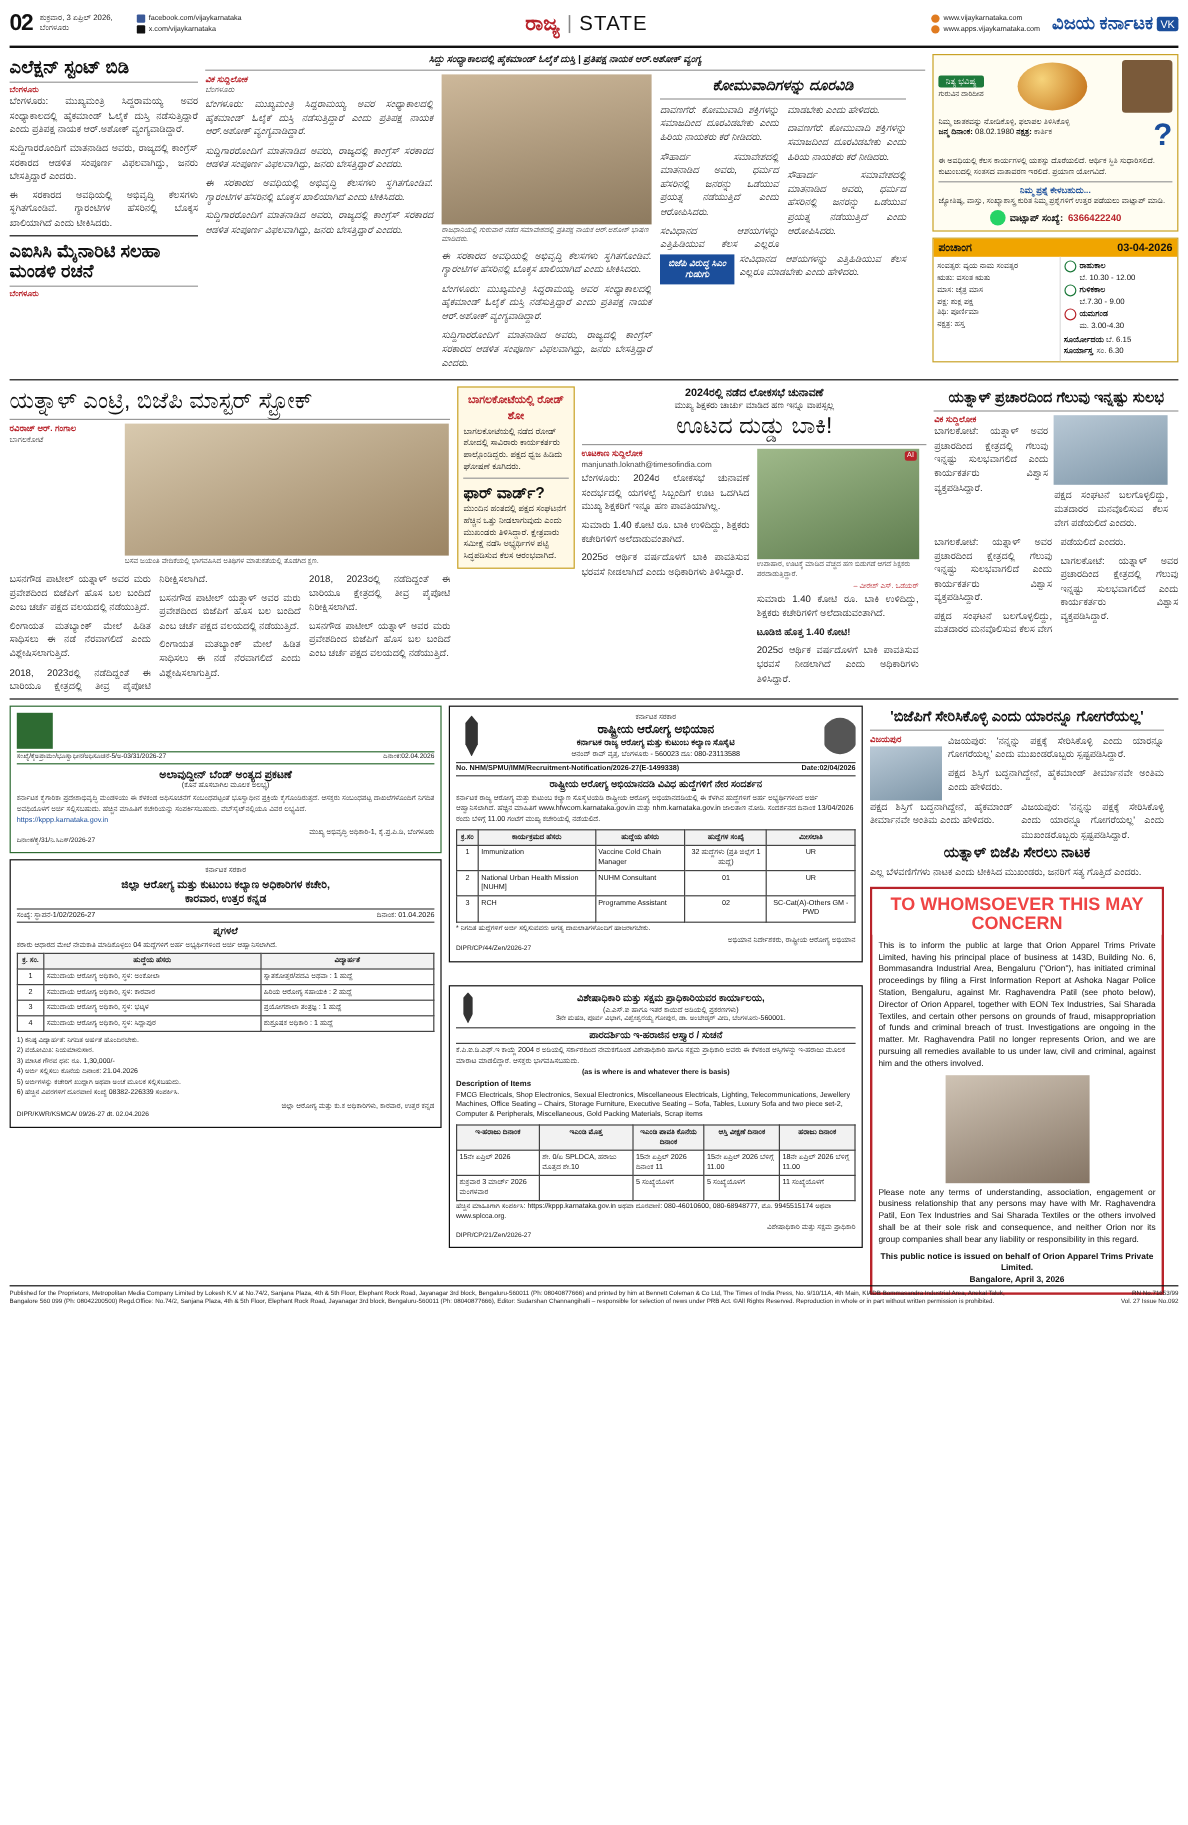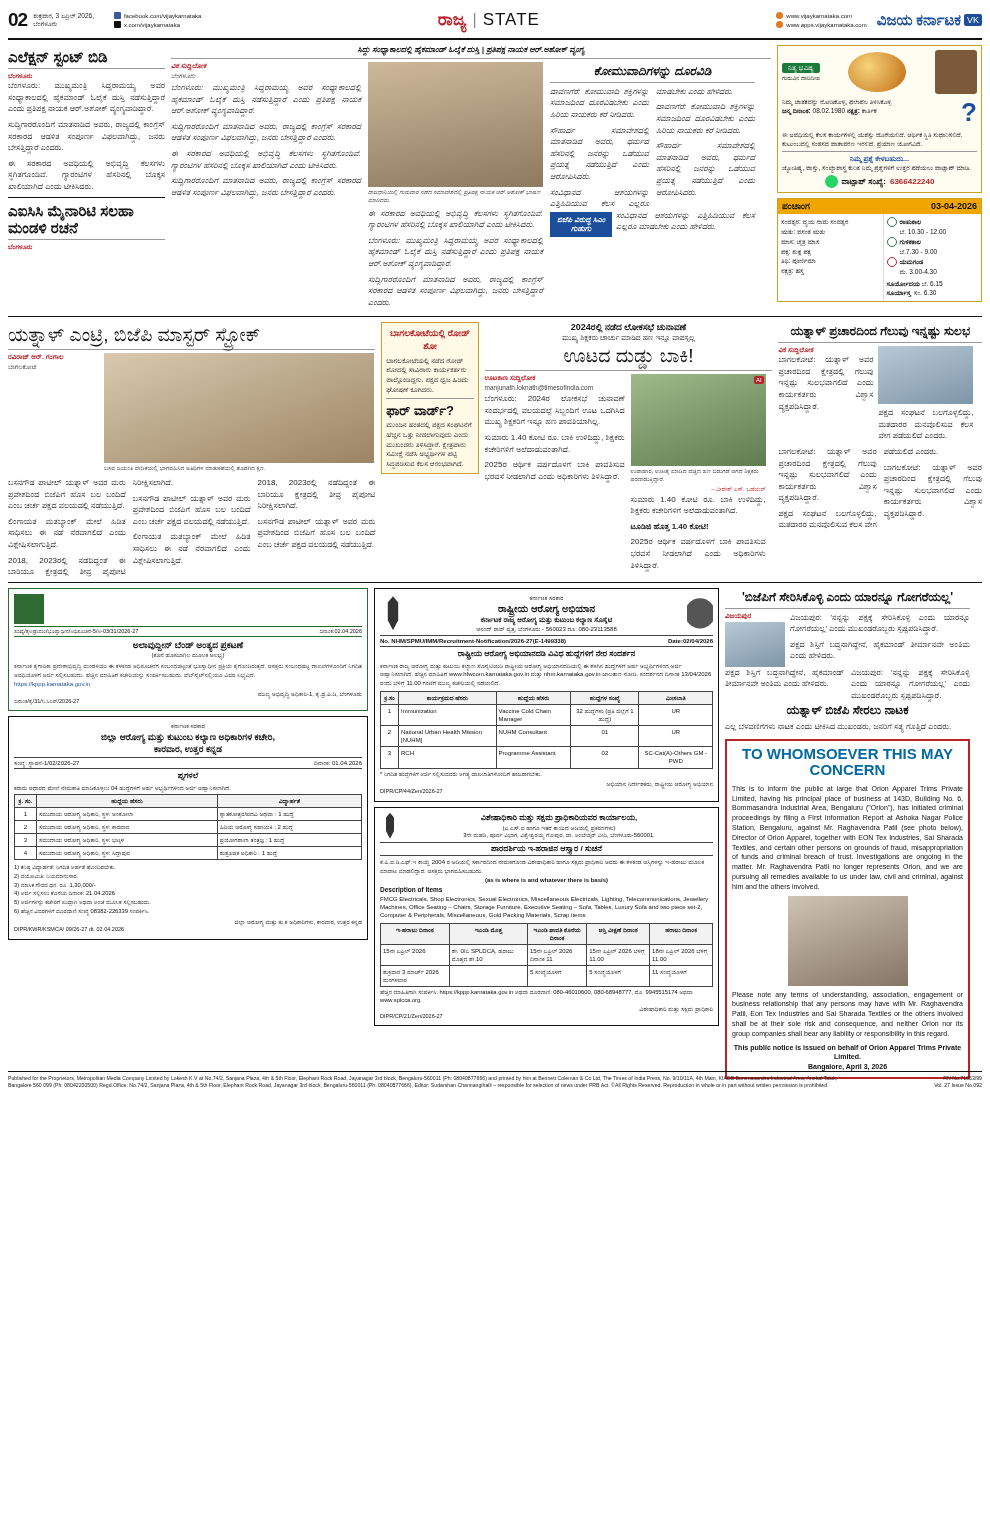--- a/index.html
+++ b/index.html
@@ -83,21 +83,21 @@
   .clock.r { border-color:#b8232a; }
 
   
   .notice { border:1px solid #111; padding:5px; font-size:6.5px; line-height:1.35; }
   .gov-emblem { width:26px;height:34px;background:#333; margin:0 auto; clip-path:polygon(50% 0,70% 18%,70% 70%,50% 100%,30% 70%,30% 18%); }
   table.tbl { width:100%; border-collapse:collapse; font-size:6px; }
   table.tbl th, table.tbl td { border:1px solid #444; padding:2px; vertical-align:top; }
   table.tbl th { background:#f2f2f2; font-weight:bold; text-align:center; }
 
   .whoms { border:2px solid #b8232a; }
-  .whoms h3 { background:#fff; color:#0369a1; text-align:center; font-size:15px; margin:0; padding:5px 2px 0; line-height:1.1; }
+  .whoms h3 { background:#fff; color:#ef4444; text-align:center; font-size:15px; margin:0; padding:5px 2px 0; line-height:1.1; }
   .whoms .body { font-size:7px; line-height:1.4; padding:5px; text-align:justify; }
   .portrait { width:120px;height:90px;background:linear-gradient(160deg,#cfc3b4,#857565); margin:4px auto; }
 
   .footer { position:absolute; bottom:4px; left:8px; right:8px; border-top:1px solid #111; padding-top:3px; font-size:5.2px; line-height:1.35; color:#222; text-align:justify; }
 
   .ad-green { border:1px solid #2e6b32; }
   .ad-head { text-align:center; font-weight:bold; font-size:10px; }
   .kiadb-logo { width:30px;height:30px;background:#2e6b32; }
 
   .callout { border:1px solid #c9a227; background:#fff9e6; padding:4px; font-size:7px; line-height:1.4; }
@@ -325,21 +325,21 @@
     <div style="width:290px; position:relative">
       <div class="center bold" style="font-size:9px">2024ರಲ್ಲಿ ನಡೆದ ಲೋಕಸಭೆ ಚುನಾವಣೆ</div>
       <div class="center" style="font-size:7.5px">ಮುಖ್ಯ ಶಿಕ್ಷಕರು ಚಾರ್ಚು ಮಾಡಿದ ಹಣ ಇನ್ನೂ ವಾಪಸ್ಸಲ್ಲ</div>
       <div class="head-c center">ಊಟದ ದುಡ್ಡು ಬಾಕಿ!</div>
       <div class="thinrule"></div>
       <div style="display:flex;gap:6px">
         <div style="width:140px">
           <div class="dept">ಊಟಕಾಣ ಸುದ್ದಿಲೋಕ</div>
           <div class="byline">manjunath.loknath@timesofindia.com</div>
           <div class="kn">
-            <p>ಬೆಂಗಳೂರು: 2024ರ ಲೋಕಸಭೆ ಚುನಾವಣೆ ಸಂದರ್ಭದಲ್ಲಿ ವಲಯದಲ್ಟೆ ಸಿಬ್ಬಂದಿಗೆ ಊಟ ಒದಗಿಸಿದ ಮುಖ್ಯ ಶಿಕ್ಷಕರಿಗೆ ಇನ್ನೂ ಹಣ ಪಾವತಿಯಾಗಿಲ್ಲ.</p>
+            <p>ಬೆಂಗಳೂರು: 2024ರ ಲೋಕಸಭೆ ಚುನಾವಣೆ ಸಂದರ್ಭದಲ್ಲಿ ಯಗಳಲ್ಟೆ ಸಿಬ್ಬಂದಿಗೆ ಊಟ ಒದಗಿಸಿದ ಮುಖ್ಯ ಶಿಕ್ಷಕರಿಗೆ ಇನ್ನೂ ಹಣ ಪಾವತಿಯಾಗಿಲ್ಲ.</p>
             <p>ಸುಮಾರು 1.40 ಕೋಟಿ ರೂ. ಬಾಕಿ ಉಳಿದಿದ್ದು, ಶಿಕ್ಷಕರು ಕಚೇರಿಗಳಿಗೆ ಅಲೆದಾಡುವಂತಾಗಿದೆ.</p>
             <p>2025ರ ಆರ್ಥಿಕ ವರ್ಷದೊಳಗೆ ಬಾಕಿ ಪಾವತಿಸುವ ಭರವಸೆ ನೀಡಲಾಗಿದೆ ಎಂದು ಅಧಿಕಾರಿಗಳು ತಿಳಿಸಿದ್ದಾರೆ.</p>
           </div>
         </div>
         <div style="width:135px; position:relative">
           <div class="photo green" style="height:92px; position:relative">
             <span class="ai-tag">AI</span>
           </div>
           <div class="cap">ಉಪಾಹಾರ, ಊಟಕ್ಕೆ ಮಾಡಿದ ವೆಚ್ಚದ ಹಣ ಬಿಡುಗಡೆ ಆಗದೆ ಶಿಕ್ಷಕರು ಪರದಾಡುತ್ತಿದ್ದಾರೆ.</div>
           <div class="cap" style="text-align:right;color:#b8232a">– ವೀರೇಶ್ ಎಸ್. ಒಡೆಯರ್</div>
@@ -501,21 +501,21 @@
             <td class="center">02</td>
             <td class="center">SC-Cat(A)-Others GM - PWD</td>
           </tr>
         </tbody>
           </table>
         <div style="font-size:5.8px;margin-top:2px">* ನಿಗದಿತ ಹುದ್ದೆಗಳಿಗೆ ಅರ್ಜಿ ಸಲ್ಲಿಸುವವರು ಅಗತ್ಯ ದಾಖಲಾತಿಗಳೊಂದಿಗೆ ಹಾಜರಾಗಬೇಕು.</div>
         <div style="text-align:right;font-size:6px;margin-top:2px">ಅಭಿಯಾನ ನಿರ್ದೇಶಕರು, ರಾಷ್ಟ್ರೀಯ ಆರೋಗ್ಯ ಅಭಿಯಾನ</div>
         <div style="font-size:5.5px">DIPR/CP/44/Zen/2026-27</div>
       </div>
 
-      <div class="notice" style="margin-top:5px">
+      <div class="notice" style="margin-top:19px">
         <div style="display:flex;gap:5px;align-items:flex-start">
           <div class="gov-emblem" style="width:20px;height:26px"></div>
           <div style="flex:1;text-align:center">
             <div class="bold" style="font-size:8px">ವಿಶೇಷಾಧಿಕಾರಿ ಮತ್ತು ಸಕ್ಷಮ ಪ್ರಾಧಿಕಾರಿಯವರ ಕಾರ್ಯಾಲಯ,</div>
             <div style="font-size:6px">(ಎ.ಎಸ್.ಐ ಹಾಗೂ ಇತರೆ ಕಾಯಿದೆ ಅಡಿಯಲ್ಲಿ ಪ್ರಕರಣಗಳು)</div>
             <div style="font-size:5.8px">3ನೇ ಮಹಡಿ, ಪೂರ್ವ ವಿಭಾಗ, ವಿಶ್ವೇಶ್ವರಯ್ಯ ಗೋಪುರ, ಡಾ. ಅಂಬೇಡ್ಕರ್ ವೀದಿ, ಬೆಂಗಳೂರು-560001.</div>
           </div>
         </div>
         <div class="center bold" style="font-size:8px;margin:2px 0;border-top:1px solid #444;border-bottom:1px solid #444;padding:1px 0">ಪಾರದರ್ಶಿಯ ಇ-ಹರಾಜಿನ ಆಸ್ತ್ಯಾರ / ಸುಚನೆ</div>
         <div style="font-size:6px;line-height:1.45">ಕೆ.ಪಿ.ಐ.ಡಿ.ಎಫ್.ಇ ಕಾಯ್ದೆ 2004 ರ ಅಡಿಯಲ್ಲಿ ಸರ್ಕಾರದಿಂದ ನೇಮಕಗೊಂಡ ವಿಶೇಷಾಧಿಕಾರಿ ಹಾಗೂ ಸಕ್ಷಮ ಪ್ರಾಧಿಕಾರಿ ಅವರು ಈ ಕೆಳಕಂಡ ಆಸ್ತಿಗಳನ್ನು ಇ-ಹರಾಜು ಮೂಲಕ ಮಾರಾಟ ಮಾಡಲಿದ್ದಾರೆ. ಆಸಕ್ತರು ಭಾಗವಹಿಸಬಹುದು.</div>

